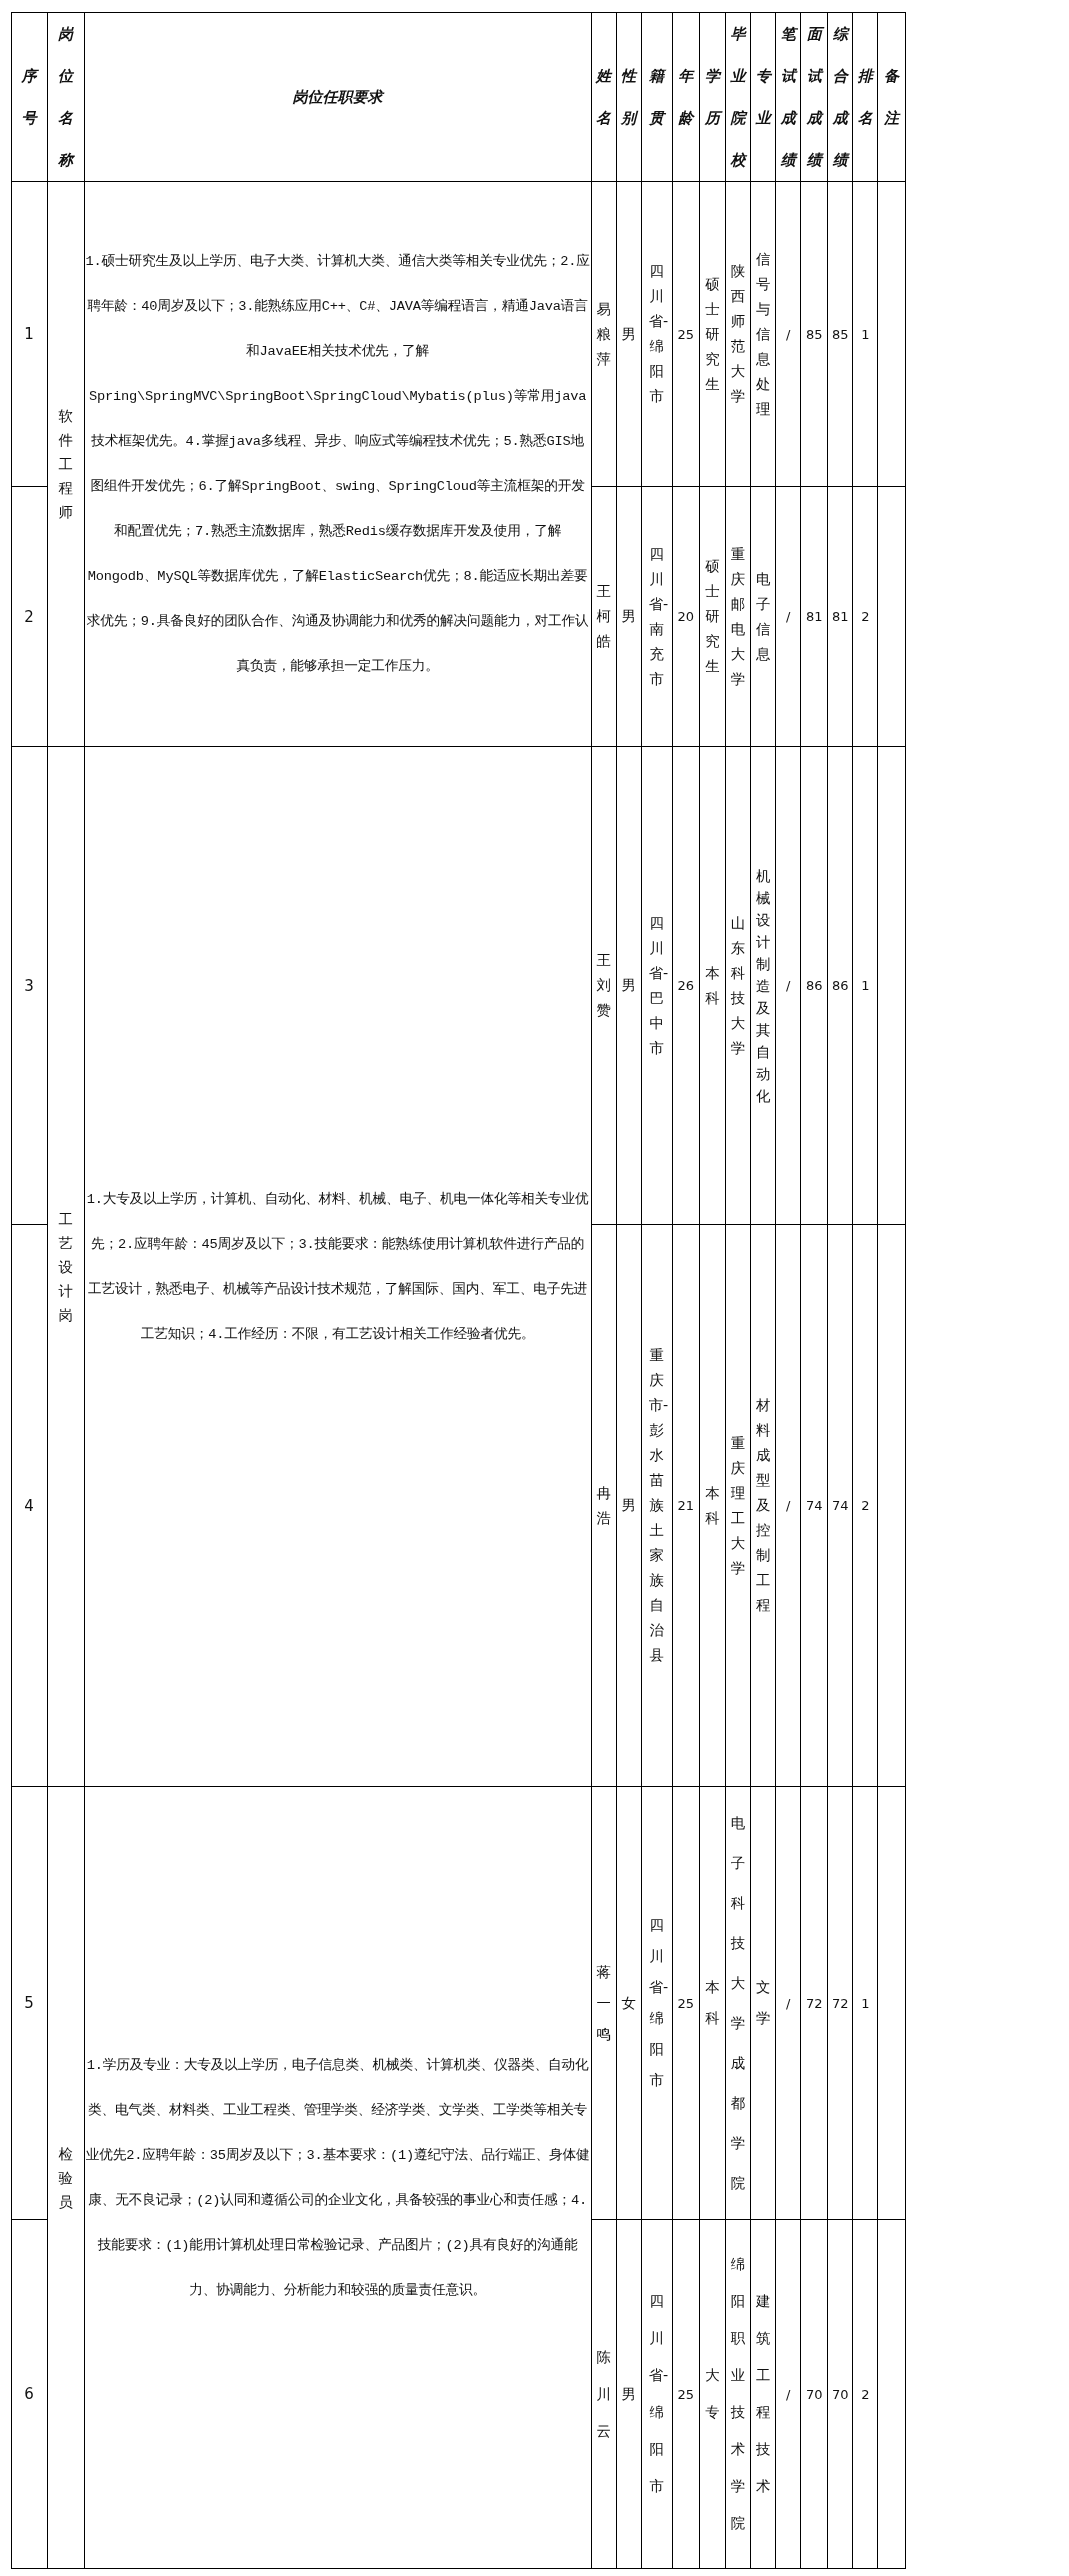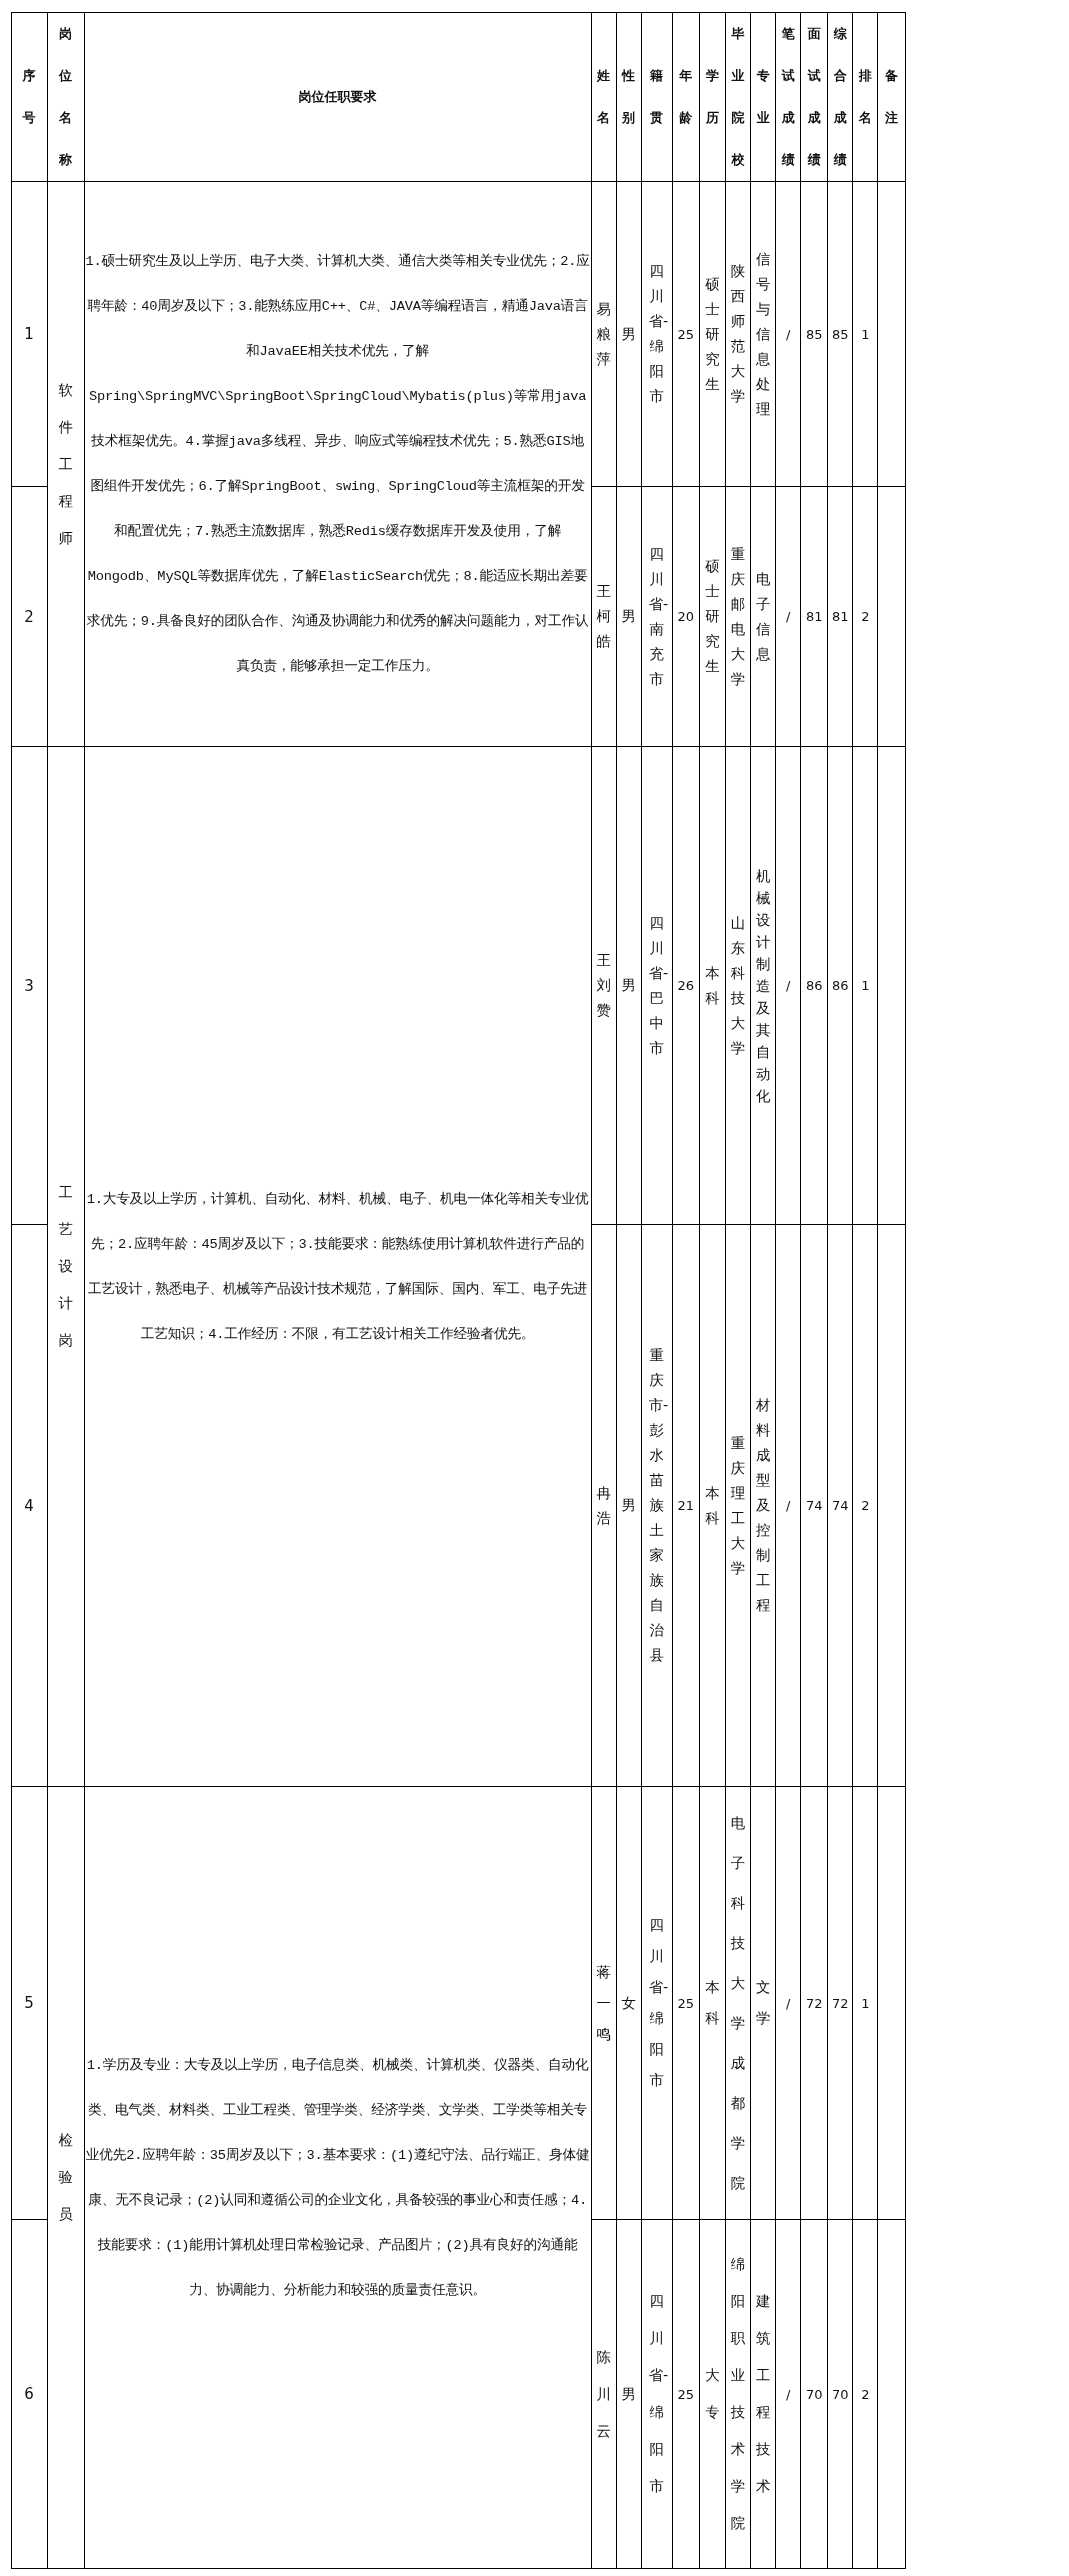--- a/index.html
+++ b/index.html
@@ -5,27 +5,27 @@
   html, body { margin:0; padding:0; background:#ffffff; }
   body { width:1069px; height:2576px; position:relative; overflow:hidden;
          font-family:"DejaVu Sans", "Liberation Sans", sans-serif; color:#111; }
   table.result {
     position:absolute; left:10.6px; top:12px;
     width:1051px; border-collapse:collapse; table-layout:fixed;
   }
   table.result td, table.result th {
     border:1.6px solid #000; padding:0; text-align:center; vertical-align:middle;
   }
-  th { font-weight:bold; font-size:13px; line-height:42px; }
+  th { font-weight:bold; font-size:15px; line-height:42px;font-style:italic; }
   th .vt { display:block; width:1em; margin:0 auto; word-break:break-all; white-space:normal; }
   td { font-size:14.4px; }
   td .vt { display:block; width:1.1em; margin:0 auto; word-break:break-all; line-height:25px; }
   td.num { font-size:13px; }
   td.req { text-align:left; padding:0 11.2px 0 15px; font-size:13.7px; line-height:45px; letter-spacing:-0.2px;font-family:Liberation Mono, monospace; }
-  td.pos .vt { line-height:37px;text-align:center; }
+  td.pos .vt { line-height:24px;text-align:center; }
   td.idx { font-size:15px; }
 </style>
 </head>
 <body>
 
 <table class="result">
   <colgroup>
     <col style="width:36px">
       <col style="width:37px">
       <col style="width:507px">

